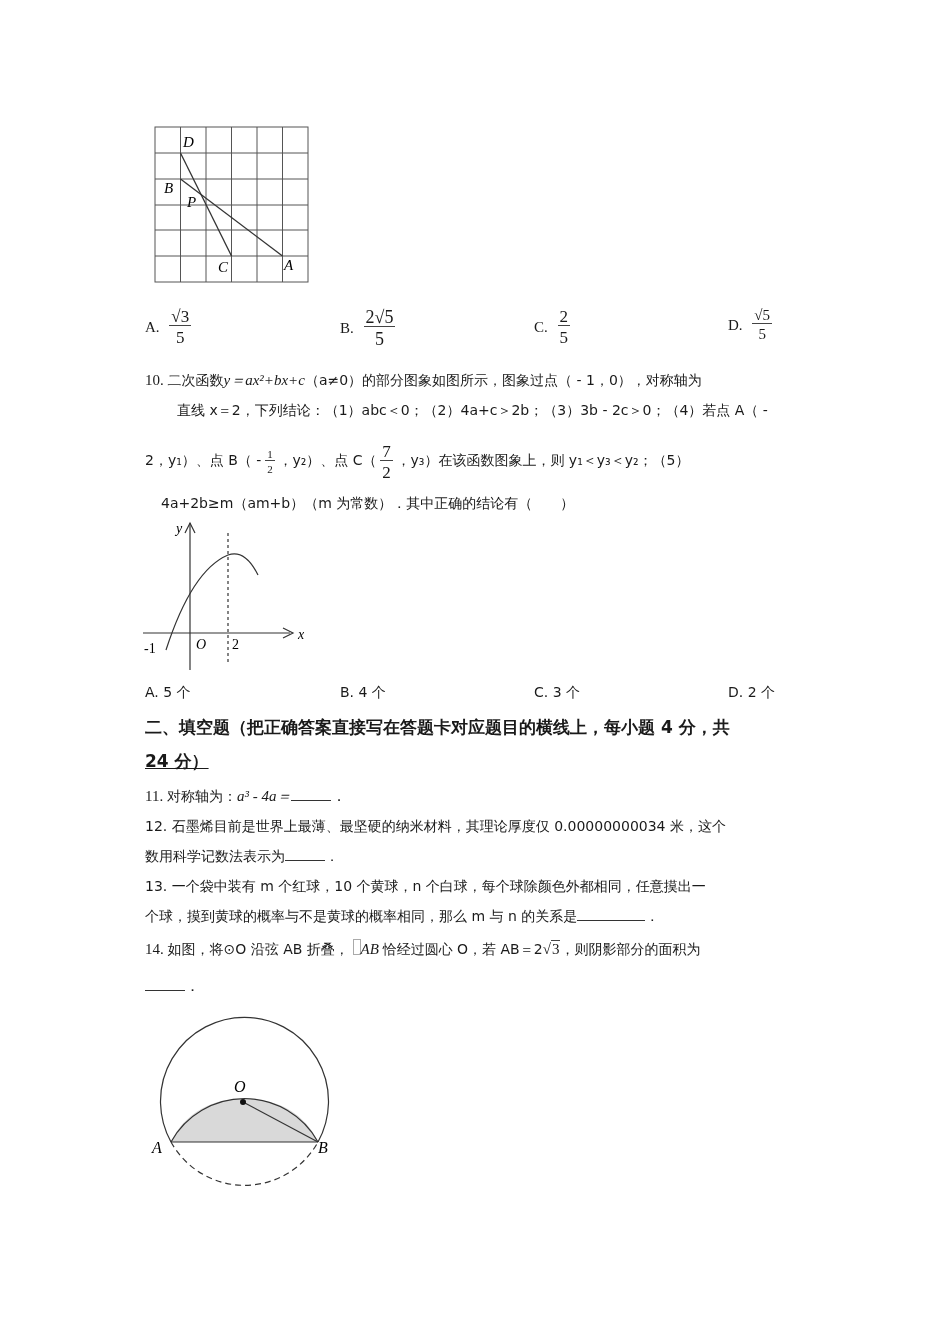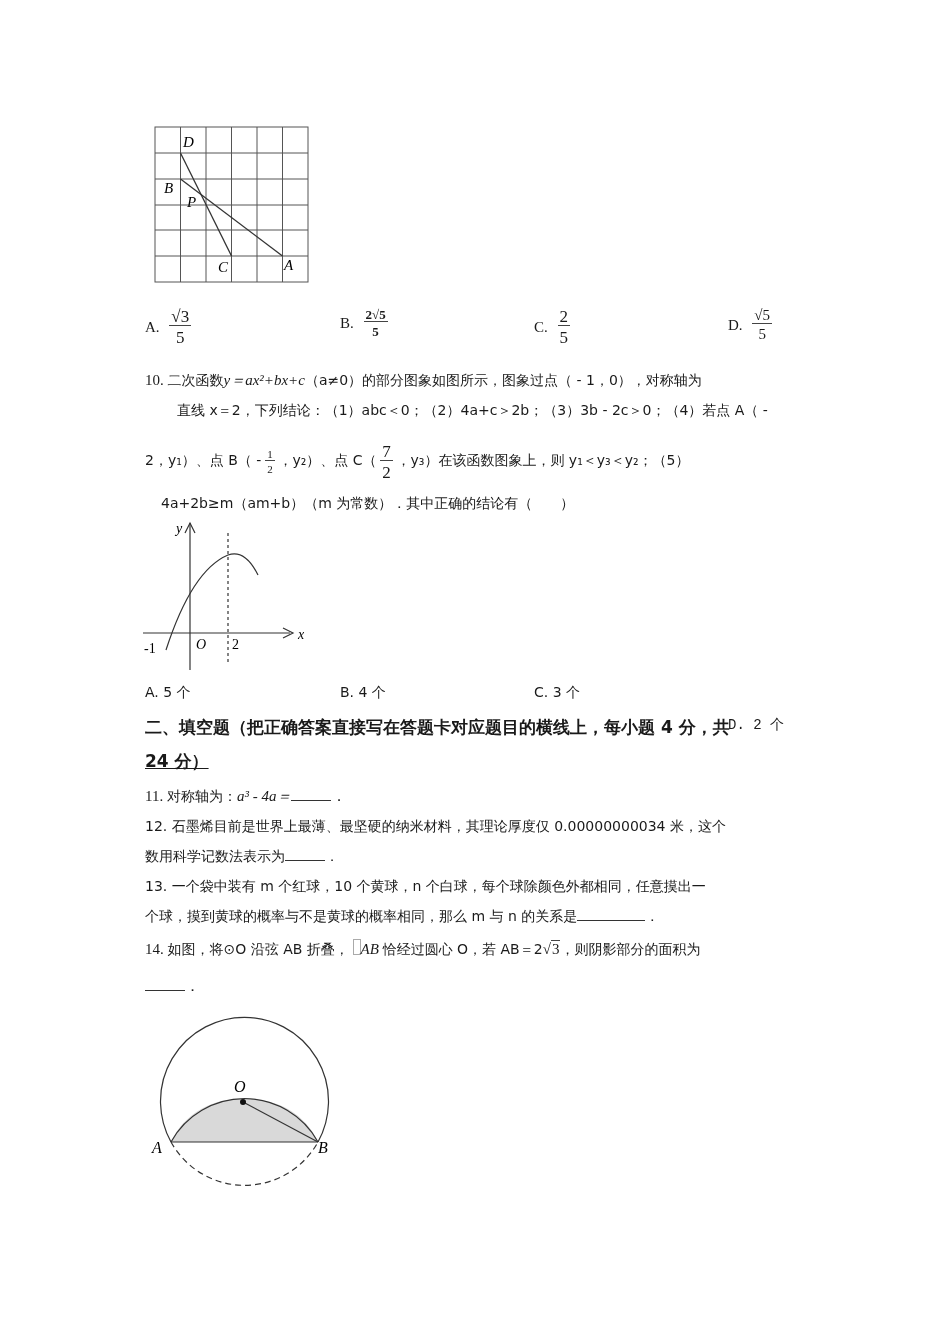--- a/index.html
+++ b/index.html
@@ -50,21 +50,21 @@
   <text x="68" y="150" font-size="15">C</text>
   <text x="134" y="148" font-size="15">A</text>
 </svg>
 
 <div class="opt" style="left:145px;top:308px;">
   <span class="lbl">A.</span>
   <span class="frac big"><span class="num">√3</span><span class="den">5</span></span>
 </div>
 <div class="opt" style="left:340px;top:308px;">
   <span class="lbl">B.</span>
-  <span class="frac" style="font-size:13px;font-weight:bold;"><span class="num">2√5</span><span class="den">5</span></span>
+  <span class="frac" style="font-size:18px;"><span class="num">2√5</span><span class="den">5</span></span>
 </div>
 <div class="opt" style="left:534px;top:308px;">
   <span class="lbl">C.</span>
   <span class="frac big"><span class="num">2</span><span class="den">5</span></span>
 </div>
 <div class="opt" style="left:728px;top:308px;">
   <span class="lbl">D.</span>
   <span class="frac" style="font-size:15px;"><span class="num">√5</span><span class="den">5</span></span>
 </div>
 
@@ -94,21 +94,21 @@
   <text x="36" y="18" font-size="14">y</text>
   <text x="158" y="124" font-size="14">x</text>
   <text x="56" y="134" font-size="14">O</text>
   <text x="4" y="138" font-size="14" style="font-style:normal">-1</text>
   <text x="92" y="134" font-size="14" style="font-style:normal">2</text>
 </svg>
 
 <div class="opt cjk" style="left:145px;top:684px;"><span>A.</span> <span>5 个</span></div>
 <div class="opt cjk" style="left:340px;top:684px;"><span>B.</span> <span>4 个</span></div>
 <div class="opt cjk" style="left:534px;top:684px;text-align:right;"><span>C.</span> <span>3 个</span></div>
-<div class="opt cjk" style="left:728px;top:716px;font-family:Liberation Mono, monospace;"><span>D.</span> <span>2 个</span></div>
+<div class="opt cjk" style="left:728px;top:684px;"><span>D.</span> <span>2 个</span></div>
 
 <div class="heading" style="top:710px;">二、填空题（把正确答案直接写在答题卡对应题目的横线上，每小题 4 分，共</div>
 <div class="heading" style="top:744px;text-decoration:underline;">24 分）</div>
 
 <div class="line" style="top:786px;">
   <span>11.</span>
   <span class="cjk">对称轴为：</span><i>a³ - 4a＝</i><span class="blank" style="width:40px;"></span><span>．</span>
 </div>
 
 <div class="line cjk" style="top:816px;"><span>12.</span> <span>石墨烯目前是世界上最薄、最坚硬的纳米材料，其理论厚度仅 0.00000000034 米，这个</span></div>

